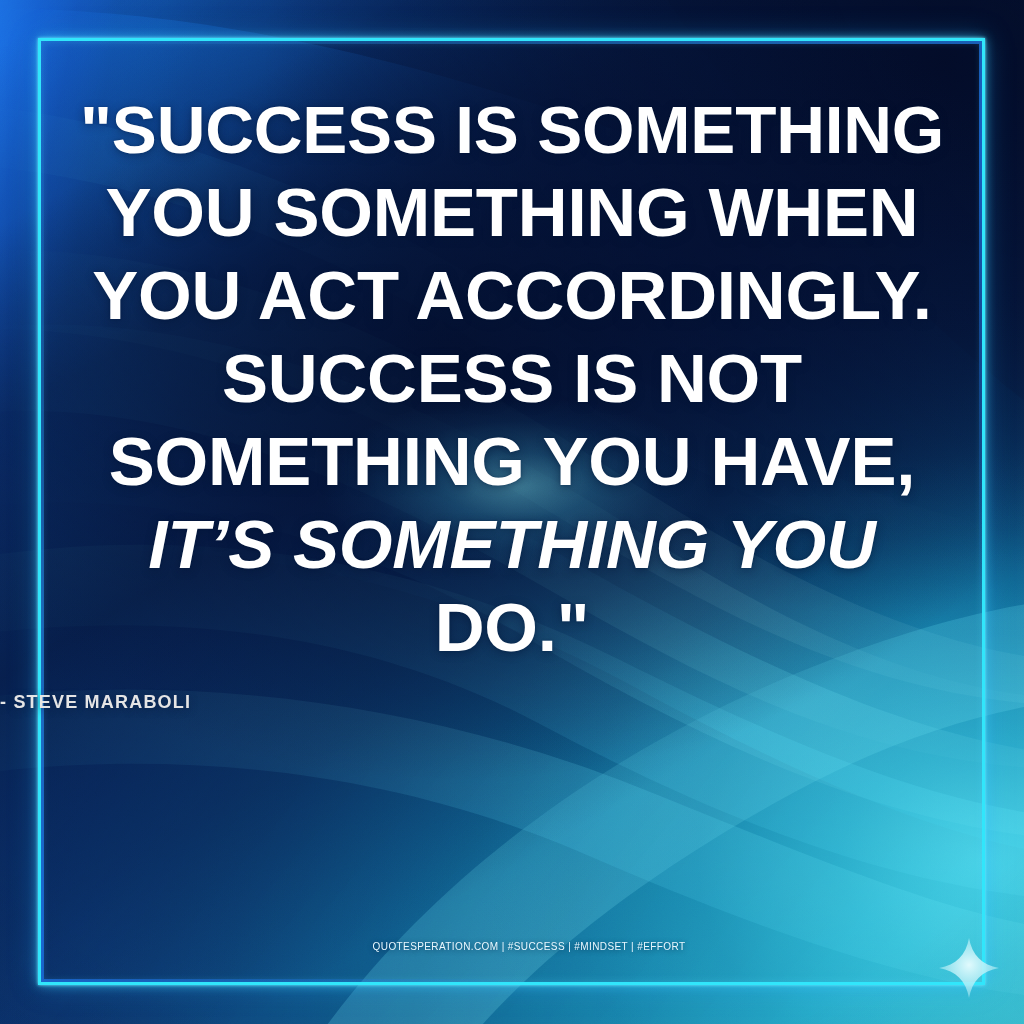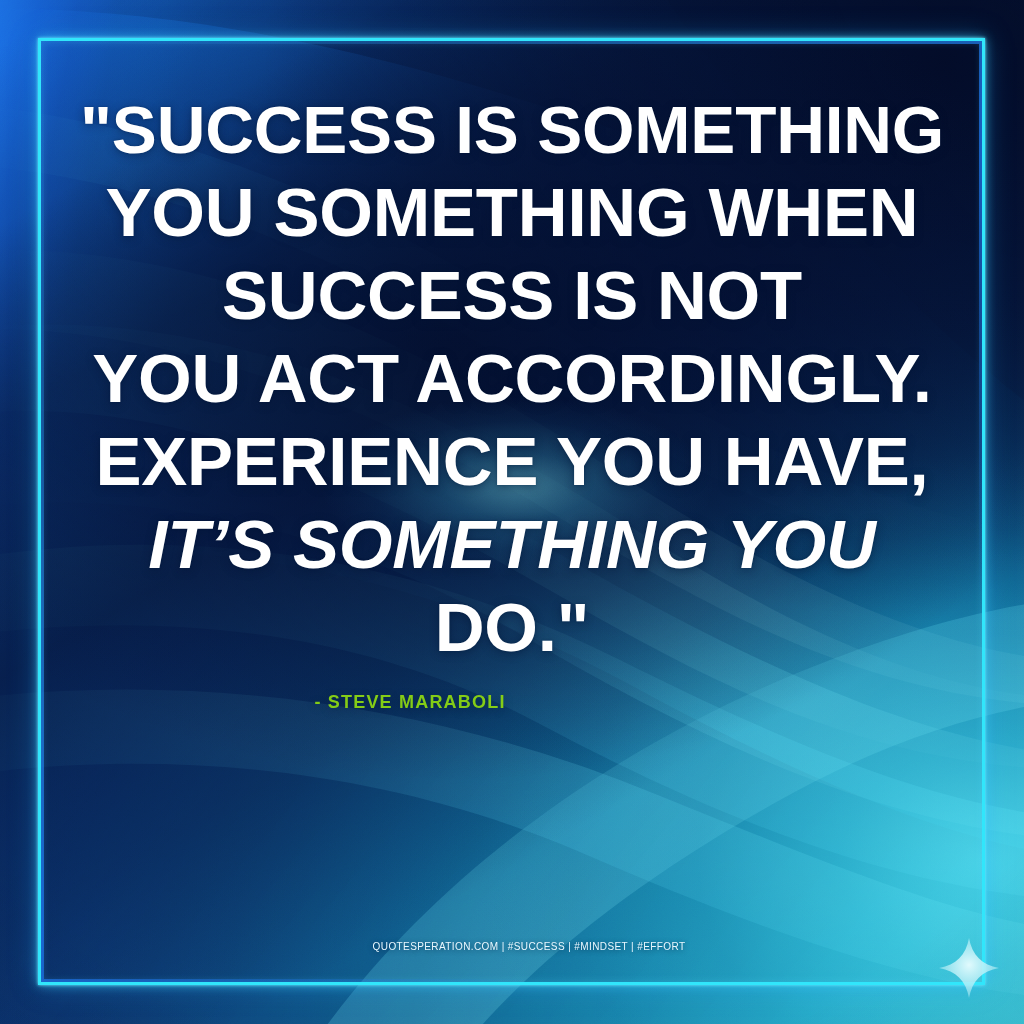--- a/index.html
+++ b/index.html
@@ -149,22 +149,22 @@
     letter-spacing: -0.2px;
     text-shadow: 0 2px 10px rgba(0,20,50,0.45), 0 0 2px rgba(0,25,60,0.35);
   }
   .quote-line { display: block; white-space: nowrap; }
 
   #attribution {
     position: absolute;
     top: 692px;
     left: 0;
     width: 820px;
-    text-align: center;
-    color: #84cc16;
+    text-align: left;
+    color: #e5e5e5;
     font-size: 44px;
     font-weight: bold;
     letter-spacing: 1.2px;
     text-shadow: 0 2px 9px rgba(0,20,50,0.42);
   }
 
   #footer {
     position: absolute;
     top: 941px;
     left: 17px;
@@ -288,23 +288,23 @@
       </defs>
       <path d="M31,1 C 34,18 44,28 61,31 C 44,34 34,44 31,61 C 28,44 18,34 1,31 C 18,28 28,18 31,1 Z" fill="url(#spg)"></path>
     </svg>
   </div>
 
   <div id="content">
 
     <div id="quote-block">
       <span class="quote-line" style="font-size: 67.5px;">"SUCCESS IS SOMETHING</span>
       <span class="quote-line" style="font-size: 69px;">YOU SOMETHING WHEN</span>
+      <span class="quote-line" style="font-size: 69px;">YOU ACT ACCORDINGLY.</span>
       <span class="quote-line" style="font-size: 69px;">SUCCESS IS NOT</span>
-      <span class="quote-line" style="font-size: 69px;">YOU ACT ACCORDINGLY.</span>
-      <span class="quote-line" style="font-size: 69px;">EXPERIENCE YOU HAVE,</span>
+      <span class="quote-line" style="font-size: 69px;">SOMETHING YOU HAVE,</span>
       <span class="quote-line" style="font-size: 69px; font-style: italic;">IT’S SOMETHING YOU</span>
       <span class="quote-line" style="font-size: 69px;">DO."</span>
     </div>
 
     <div id="attribution" style="font-size: 18px;">- STEVE MARABOLI</div>
 
     <div id="footer" style="font-size: 10px;">QUOTESPERATION.COM | #SUCCESS | #MINDSET | #EFFORT</div>
 
   </div>
 </div>

